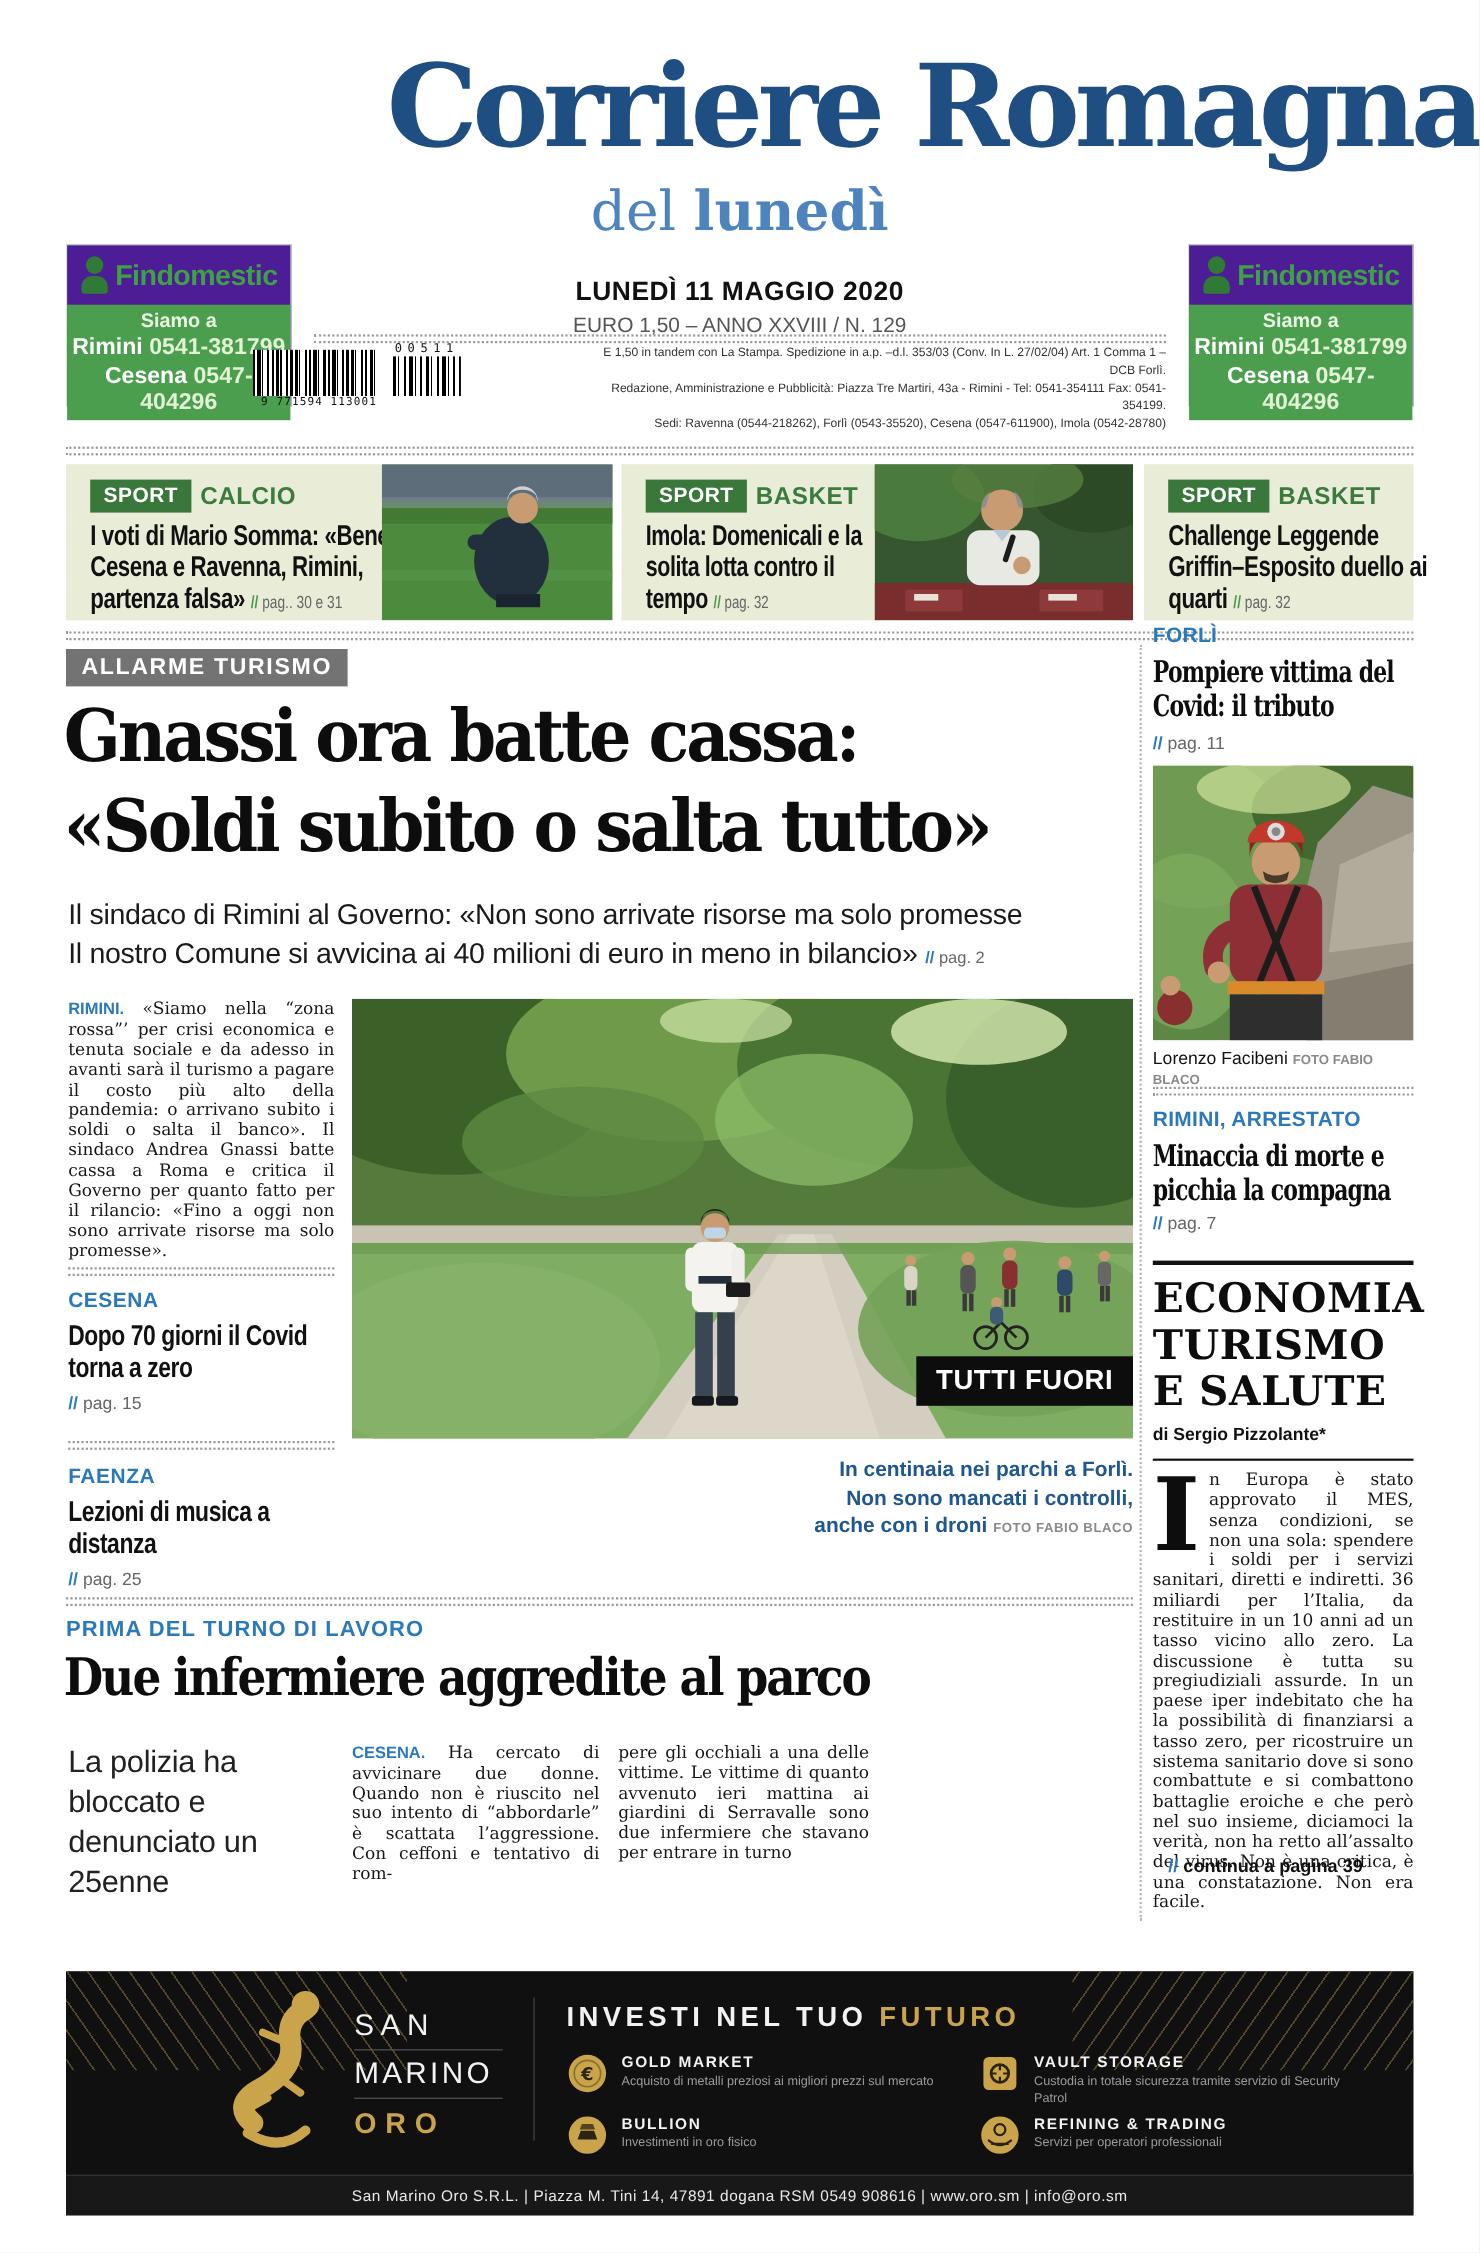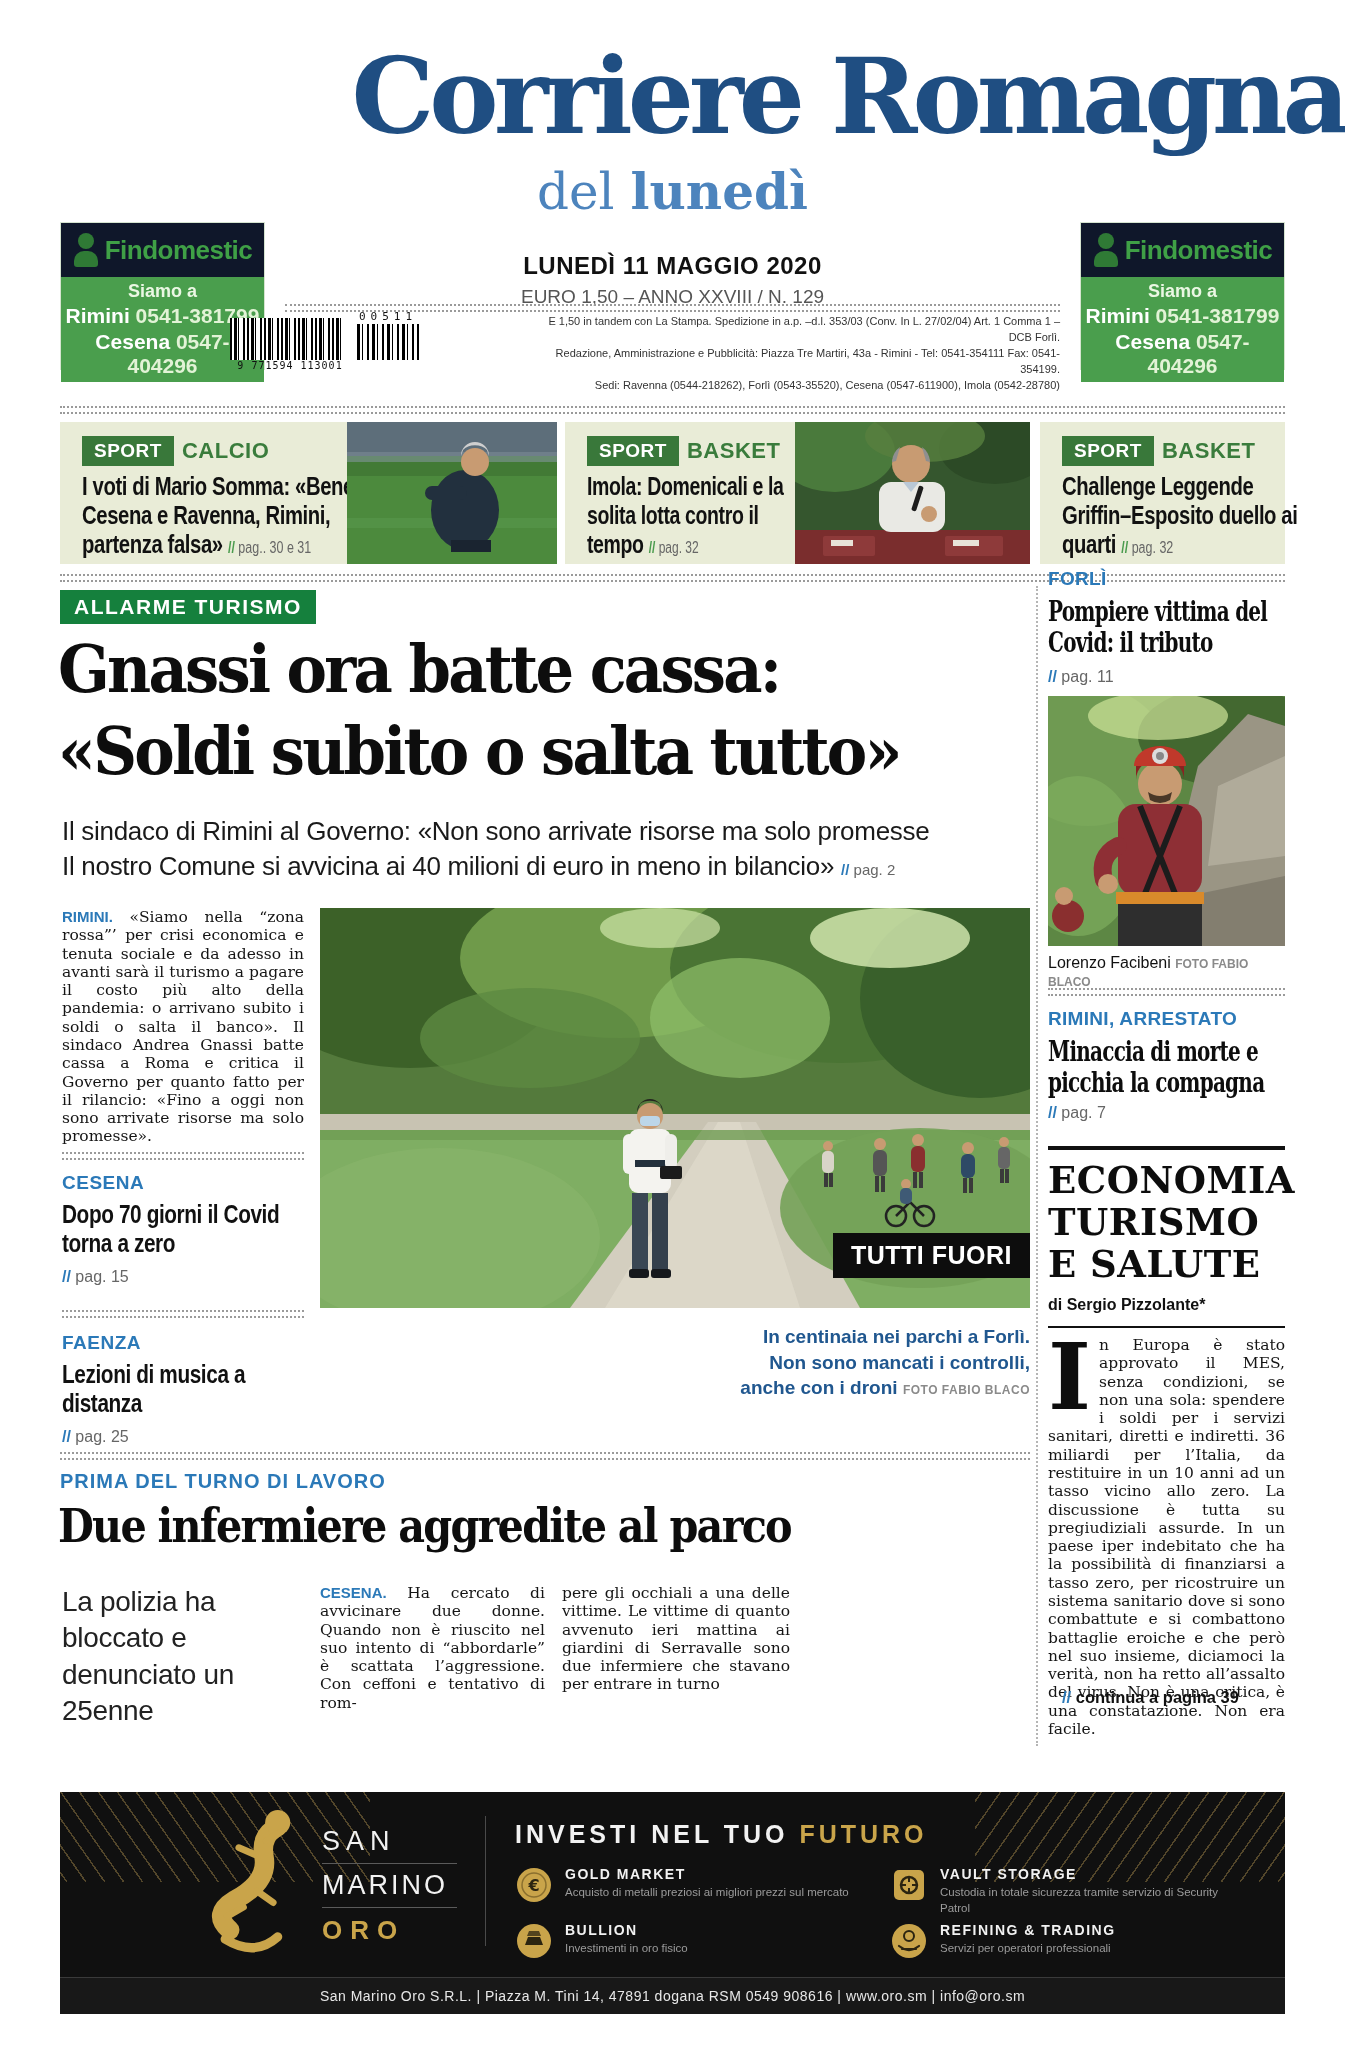--- a/index.html
+++ b/index.html
@@ -11,21 +11,21 @@
     color:#1f4e82;letter-spacing:-5px;}
   .masthead-sub{position:absolute;top:162px;left:0;right:0;text-align:center;
     font-family:"DejaVu Serif",serif;font-size:50px;color:#4d84bd;}
   .masthead-sub .bold{font-weight:bold;}
   .date-line{position:absolute;top:252px;left:0;right:0;text-align:center;
     font-weight:bold;font-size:24px;letter-spacing:.5px;color:#111;}
   .issue-line{position:absolute;top:286px;left:0;right:0;text-align:center;
     font-size:19px;color:#555;}
   
   .fin-ad{position:absolute;top:222px;width:205px;height:148px;border:1px solid #d6e4d0;
-    background:#0f172a;box-sizing:border-box;}
+    background:#4c1d95;box-sizing:border-box;}
   .fin-ad.left{left:60px;} .fin-ad.right{left:1080px;}
   .fin-logo{height:54px;display:flex;align-items:center;justify-content:center;gap:6px;}
   .fin-person{width:26px;height:34px;position:relative;}
   .fin-person:before{content:"";position:absolute;top:0;left:5px;width:16px;height:16px;
     border-radius:50%;background:#2f7a35;}
   .fin-person:after{content:"";position:absolute;bottom:0;left:1px;width:24px;height:16px;
     border-radius:10px 10px 3px 3px;background:#2f7a35;}
   .fin-brand{color:#3fa046;font-size:26px;font-weight:bold;letter-spacing:-.5px;}
   .fin-band{height:105px;background:#4a9e4d;color:#fff;text-align:center;padding-top:4px;box-sizing:border-box;}
   .fin-siamo{font-size:18px;font-weight:bold;color:#eaf7e3;}
@@ -52,21 +52,21 @@
   .sport-badge{background:#39783a;color:#fff;font-weight:bold;font-size:19px;
     padding:4px 12px;letter-spacing:.5px;}
   .sport-cat{color:#3a7c3c;font-size:22px;font-weight:bold;letter-spacing:.5px;}
   .sport-headline{position:absolute;left:22px;top:50px;font-weight:bold;font-size:26px;
     line-height:1.12;letter-spacing:-.5px;color:#111;transform-origin:left top;}
   .pageref{font-size:16px;color:#666;font-weight:normal;letter-spacing:0;white-space:nowrap;}
   .pageref .slash{font-weight:bold;}
   .slash-green{color:#4a9b4d;} .slash-blue{color:#2b79b8;}
   .sport-photo{position:absolute;top:0;height:142px;overflow:hidden;}
   
-  .kicker-badge{position:absolute;left:60px;top:590px;background:#15803d;color:#fff;
+  .kicker-badge{position:absolute;left:60px;top:590px;background:#737373;color:#fff;
     font-weight:bold;font-size:21px;letter-spacing:1.5px;padding:5px 14px;}
   .lead-h{position:absolute;left:58px;font-family:"DejaVu Serif",serif;font-weight:bold;
     color:#0d0d0d;font-size:66px;letter-spacing:-3px;white-space:nowrap;
     transform:scaleX(.92);transform-origin:left top;}
   .lead-h1{top:630px;} .lead-h2{top:712px;}
   .lead-deck{position:absolute;left:62px;top:814px;width:990px;font-size:26px;
     line-height:1.34;color:#1a1a1a;letter-spacing:-.3px;}
   .lead-deck .pageref{font-size:15px;}
   .serif-body{font-family:"DejaVu Serif",serif;font-size:15.5px;line-height:1.18;
     text-align:justify;color:#151515;}

